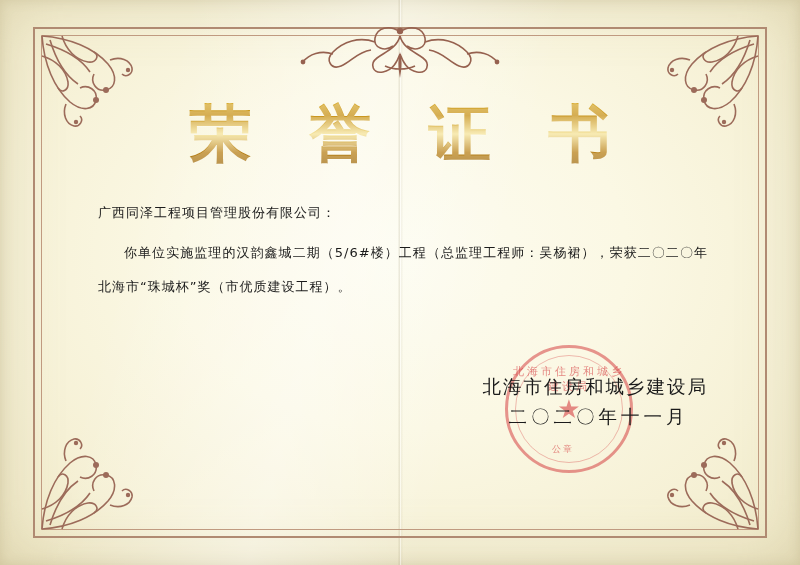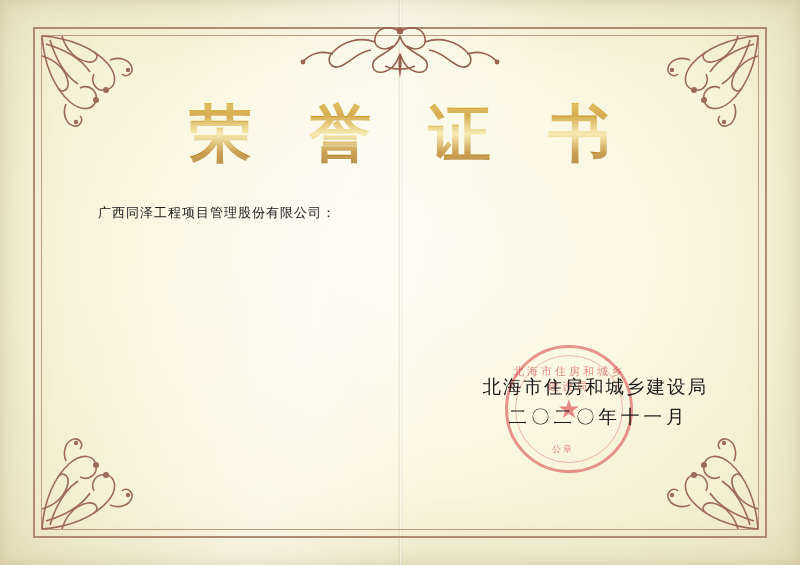--- a/index.html
+++ b/index.html
@@ -287,20 +287,21 @@
       <path d="M30 74 C 26 84, 30 94, 38 96 C 44 97, 48 90, 44 86"></path>
       <circle cx="92" cy="40" r="2.2" fill="currentColor" stroke="none"></circle>
       <circle cx="40" cy="92" r="2.2" fill="currentColor" stroke="none"></circle>
     </svg>
   </div>
 
   <div class="title">荣 誉 证 书</div>
 
   <div class="body">
     <p class="salutation">广西同泽工程项目管理股份有限公司：</p>
+    <p class="para">你单位实施监理的汉韵鑫城二期（5/6#楼）工程（总监理工程师：吴杨裙），荣获二〇二〇年北海市“珠城杯”奖（市优质建设工程）。</p>
   </div>
 
   <div class="seal">
     <div class="seal-top">北海市住房和城乡建设局</div>
     <div class="seal-star">★</div>
     <div class="seal-bottom">公章</div>
   </div>
 
   <div class="signature">
     <div class="sig-line">北海市住房和城乡建设局</div>

